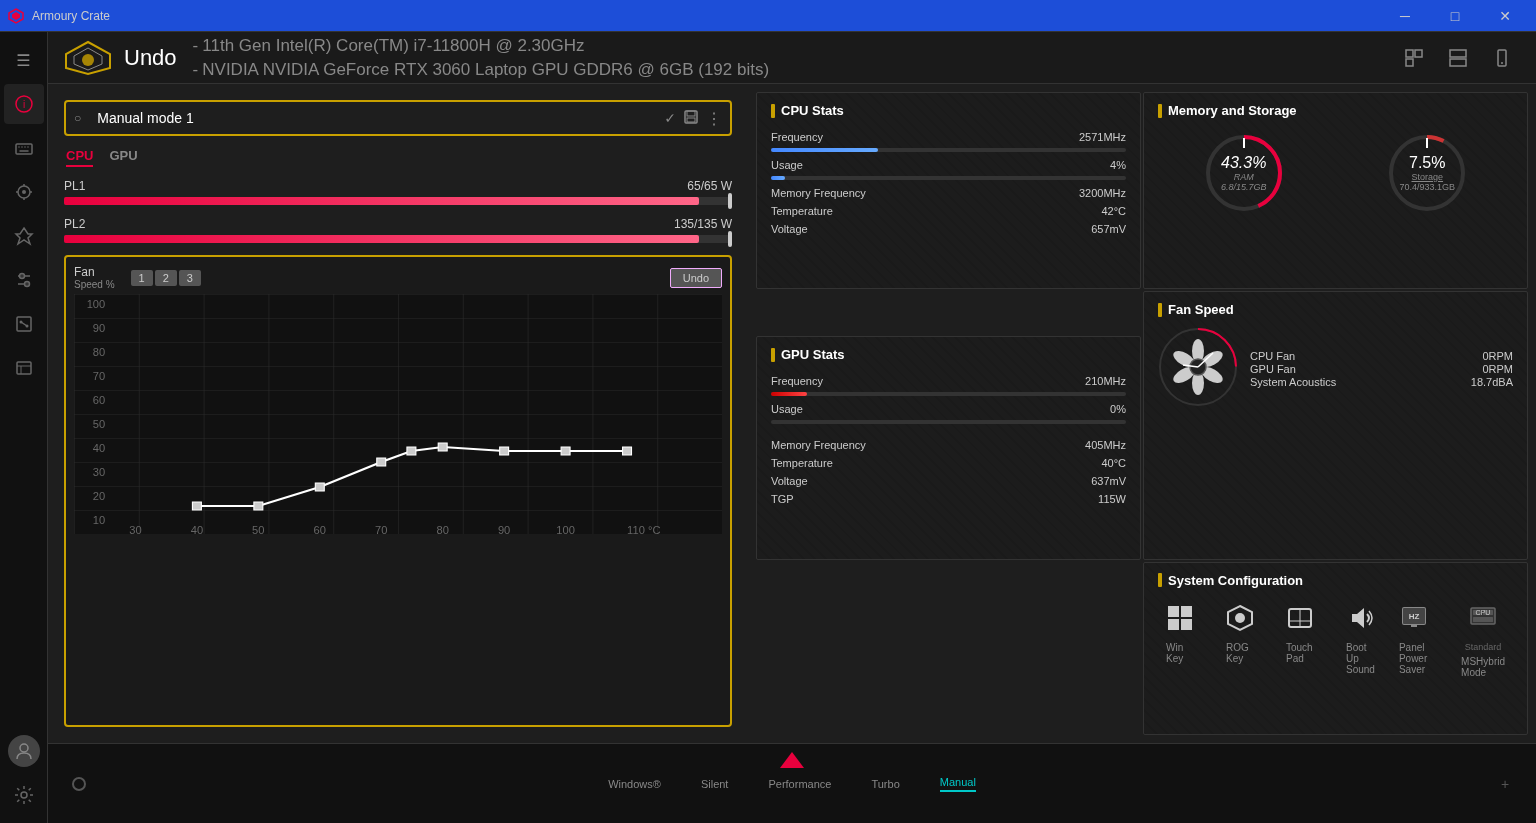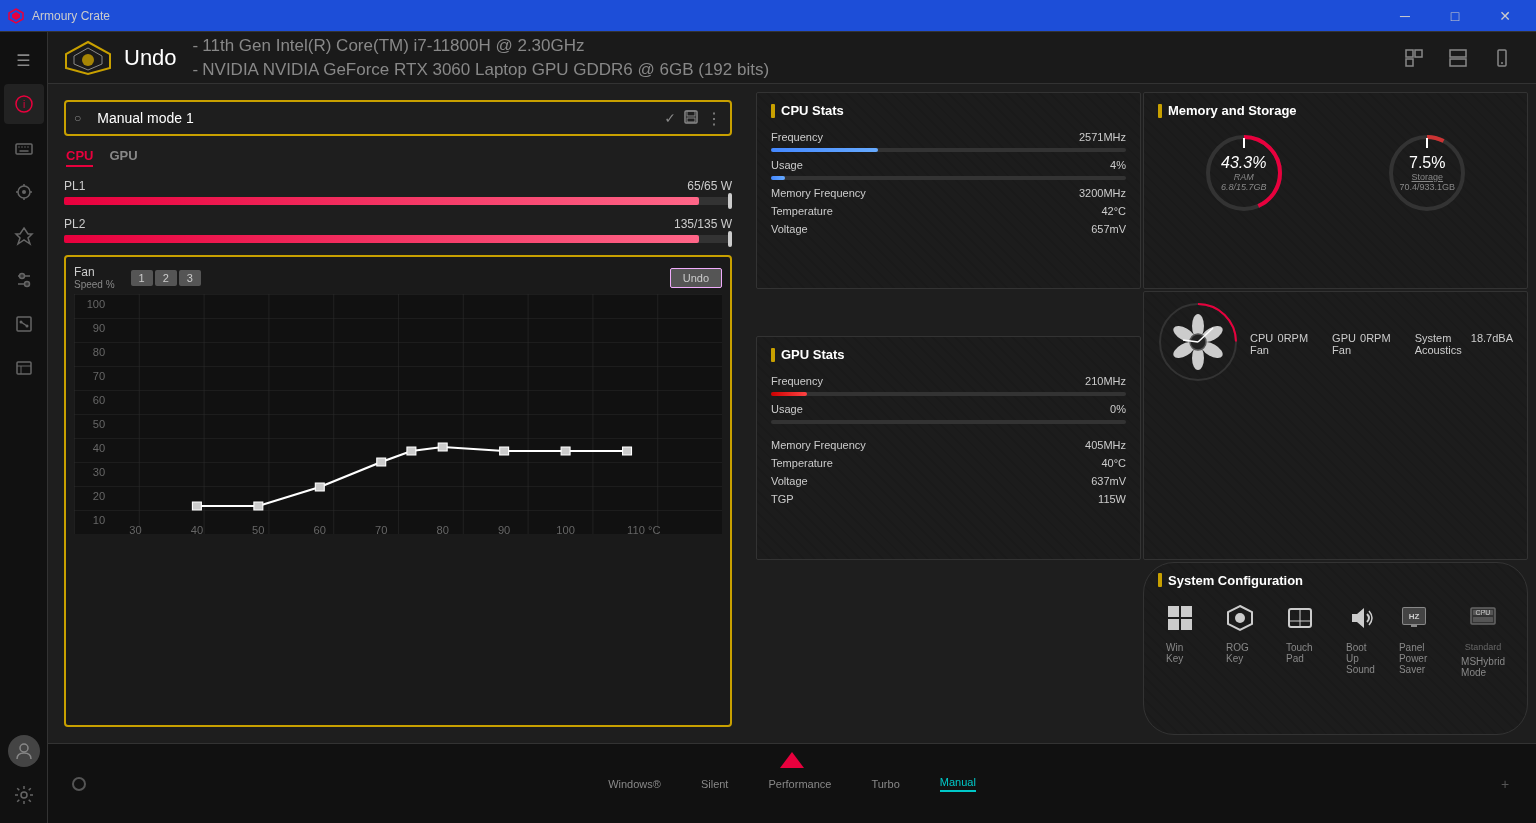--- a/index.html
+++ b/index.html
@@ -280,21 +280,21 @@
     
     .mem-storage-content {
       display: flex; gap: 12px; align-items: center; justify-content: space-around;
     }
     .gauge-container { display: flex; flex-direction: column; align-items: center; gap: 4px; }
 
     
     .fan-speed-content {
       display: flex; gap: 12px; align-items: center;
     }
-    .fan-stats { flex: 1; display: flex; flex-direction: row; gap: 24px; justify-content: flex-end; }
+    .fan-stats { flex: 1; display: flex; flex-direction: column; gap: 1px; justify-content: flex-end; }
     .fan-stat-row { display: flex; justify-content: space-between; font-size: 11px; color: #ccc; }
 
     
     .sys-config-content { display: flex; flex-direction: row; gap: 8px; }
     .sys-config-row { display: flex; gap: 16px; }
     .sys-config-item {
       display: flex; flex-direction: column; align-items: center; gap: 4px;
       font-size: 10px; color: #888; cursor: pointer;
       padding: 6px 8px;
     }
@@ -646,20 +646,21 @@
             <span>Voltage</span>
             <span>637mV</span>
           </div>
           <div class="stat-row">
             <span>TGP</span>
             <span>115W</span>
           </div>
         </div>
 
         <div class="stats-card" style="grid-column:2; grid-row:2;">
+          <div class="stats-card-title">Fan Speed</div>
           <div class="fan-speed-content">
             <div>
               <svg width="80" height="80" viewBox="0 0 80 80">
                 <circle cx="40" cy="40" r="38" fill="none" stroke="#333" stroke-width="2"></circle>
                 <circle cx="40" cy="40" r="38" fill="none" stroke="#e8003d" stroke-width="2" stroke-dasharray="239" stroke-dashoffset="180" transform="rotate(-90 40 40)"></circle>
 
                 <ellipse cx="40" cy="24" rx="6" ry="12" fill="#ccc" transform="rotate(0 40 40)"></ellipse>
                 <ellipse cx="40" cy="24" rx="6" ry="12" fill="#ccc" transform="rotate(60 40 40)"></ellipse>
                 <ellipse cx="40" cy="24" rx="6" ry="12" fill="#ccc" transform="rotate(120 40 40)"></ellipse>
                 <ellipse cx="40" cy="24" rx="6" ry="12" fill="#ccc" transform="rotate(180 40 40)"></ellipse>
@@ -681,21 +682,21 @@
                 <span>0RPM</span>
               </div>
               <div class="fan-stat-row">
                 <span>System Acoustics</span>
                 <span>18.7dBA</span>
               </div>
             </div>
           </div>
         </div>
 
-        <div class="stats-card" style="grid-column:2; grid-row:3;border-radius:31px;">
+        <div class="stats-card" style="grid-column:2; grid-row:3;">
           <div class="stats-card-title">System Configuration</div>
           <div class="sys-config-content">
             <div class="sys-config-row">
 
               <div class="sys-config-item">
                 <span class="sys-config-icon">
                   <svg width="28" height="28" viewBox="0 0 28 28">
                     <rect x="2" y="2" width="11" height="11" fill="#ccc"></rect>
                     <rect x="15" y="2" width="11" height="11" fill="#ccc"></rect>
                     <rect x="2" y="15" width="11" height="11" fill="#ccc"></rect>

